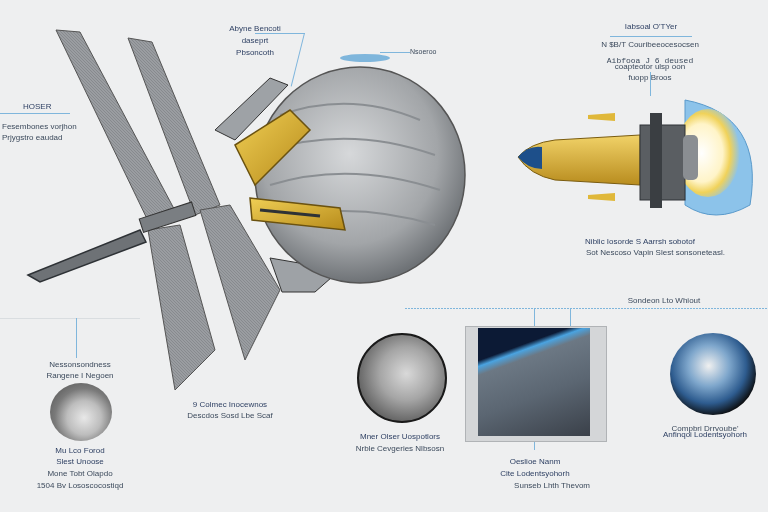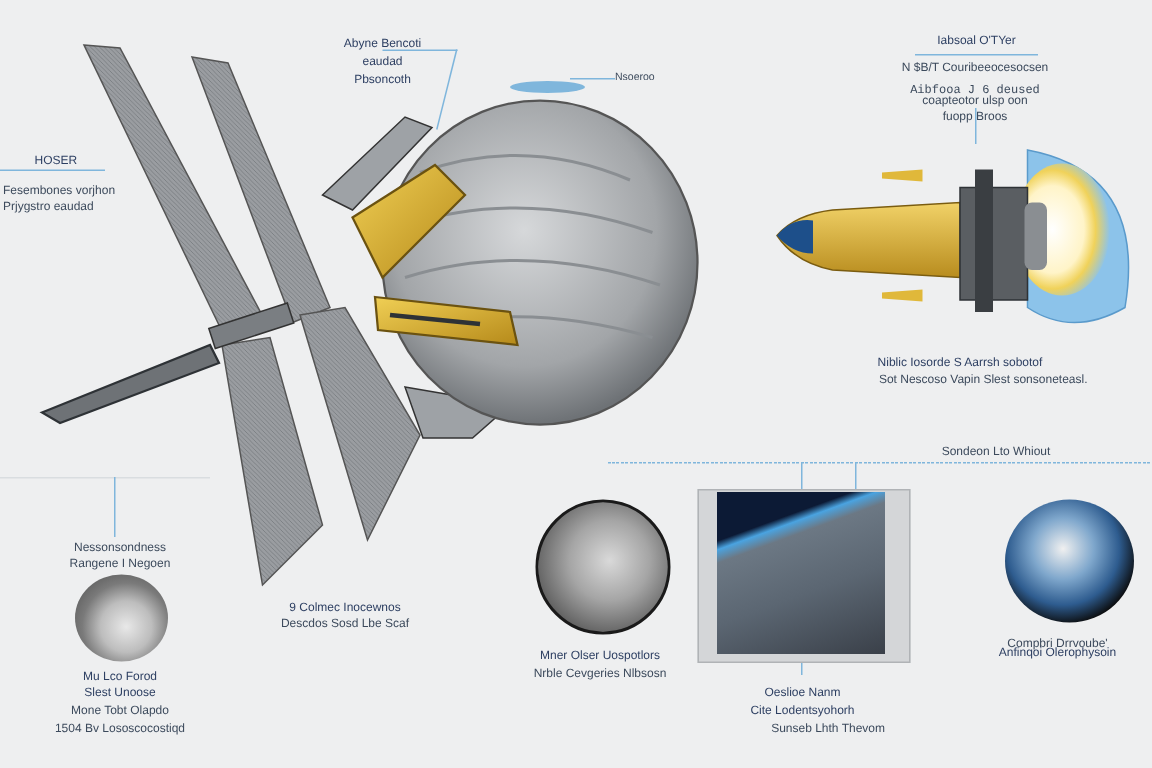--- a/index.html
+++ b/index.html
@@ -82,21 +82,21 @@
   <path d="M18 72 Q30 58 55 55 L140 50 L140 100 L55 95 Q30 90 18 72 Z" fill="url(#gold2)" stroke="#7a5c10"></path>
   <path d="M18 72 Q28 60 42 62 L42 84 Q28 84 18 72 Z" fill="#1d4f8a"></path>
   <rect x="140" y="40" width="45" height="75" fill="#5a5e62" stroke="#2e3236"></rect>
   <rect x="150" y="28" width="12" height="95" fill="#3a3e42"></rect>
   <rect x="183" y="50" width="15" height="45" rx="5" fill="#8a8e92"></rect>
   <path d="M88 30 L115 28 L115 36 L88 34 Z" fill="#e0b83a"></path>
   <path d="M88 110 L115 108 L115 116 L88 114 Z" fill="#e0b83a"></path>
 </svg>
 
 <div class="lbl dark" style="left:210px;top:24px;width:90px;">Abyne Bencoti</div>
-<div class="lbl dark" style="left:210px;top:36px;width:90px;">eaudad</div>
+<div class="lbl dark" style="left:210px;top:36px;width:90px;">daseprt</div>
 <div class="lbl dark" style="left:210px;top:48px;width:90px;">Pbsoncoth</div>
 <div class="lbl" style="left:410px;top:47px;font-size:7px;">Nsoeroo</div>
 
 <div class="lbl left dark" style="left:2px;top:102px;margin-left:21px;">HOSER</div>
 <div class="lbl left" style="left:2px;top:122px;">Fesembones vorjhon</div>
 <div class="lbl left" style="left:2px;top:133px;">Prjygstro eaudad</div>
 
 <div class="lbl dark" style="left:610px;top:22px;width:82px;">Iabsoal O'TYer</div>
 <div class="lbl" style="left:600px;top:40px;width:100px;">N $B/T Couribeeocesocsen</div>
 <div class="lbl" style="left:600px;top:56px;width:100px;font-family:Liberation Mono, monospace;">Aibfooa J 6 deused</div>
@@ -122,14 +122,14 @@
 <div class="lbl dark" style="left:345px;top:432px;width:110px;">Mner Olser Uospotlors</div>
 <div class="lbl" style="left:345px;top:444px;width:110px;">Nrble Cevgeries Nlbsosn</div>
 
 <div class="abs" style="left:465px;top:326px;width:140px;height:114px;background:#d4d6d8;border:1px solid #b0b3b6;"></div>
 <div class="abs" style="left:478px;top:328px;width:112px;height:108px;background:linear-gradient(160deg,#0c1a35 0,#0c1a35 22%,#4aa3e0 26%,#6c7884 32%,#5b6672 60%,#3a4049 100%);"></div>
 <div class="lbl dark" style="left:480px;top:457px;width:110px;">Oeslioe Nanm</div>
 <div class="lbl dark" style="left:480px;top:469px;width:110px;">Cite Lodentsyohorh</div>
 <div class="lbl" style="left:480px;top:481px;width:110px;text-align:right;">Sunseb Lhth Thevom</div>
 
 <div class="abs" style="left:670px;top:333px;width:86px;height:82px;border-radius:50%;background:radial-gradient(circle at 45% 40%,#f0f0f0 0,#7fa7cc 30%,#2e5c8f 55%,#0b0b0b 75%);"></div>
-<div class="lbl dark" style="left:650px;top:430px;width:110px;">Anfinqoi Olerophysoin</div>
+<div class="lbl dark" style="left:650px;top:430px;width:110px;">Anfinqoi Lodentsyohorh</div>
 <div class="lbl" style="left:650px;top:424px;width:110px;">Compbri Drrvoube'</div>
 
 </body></html>

